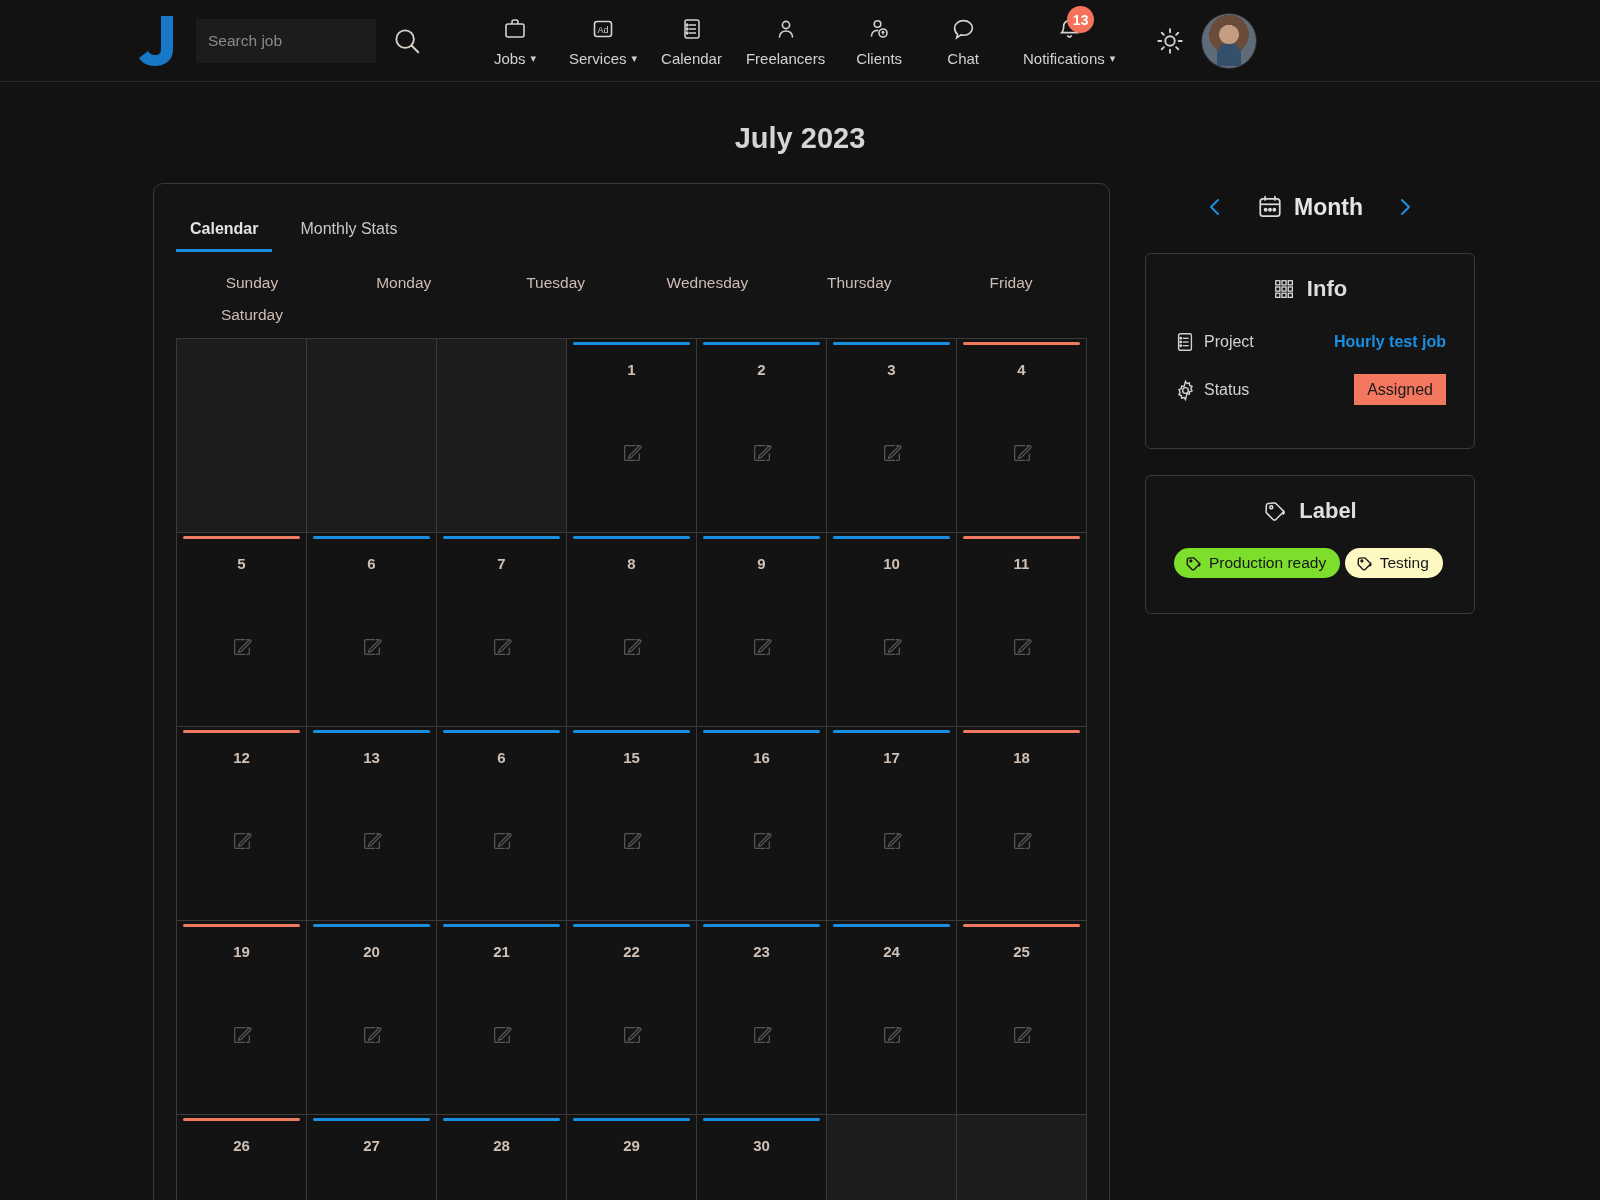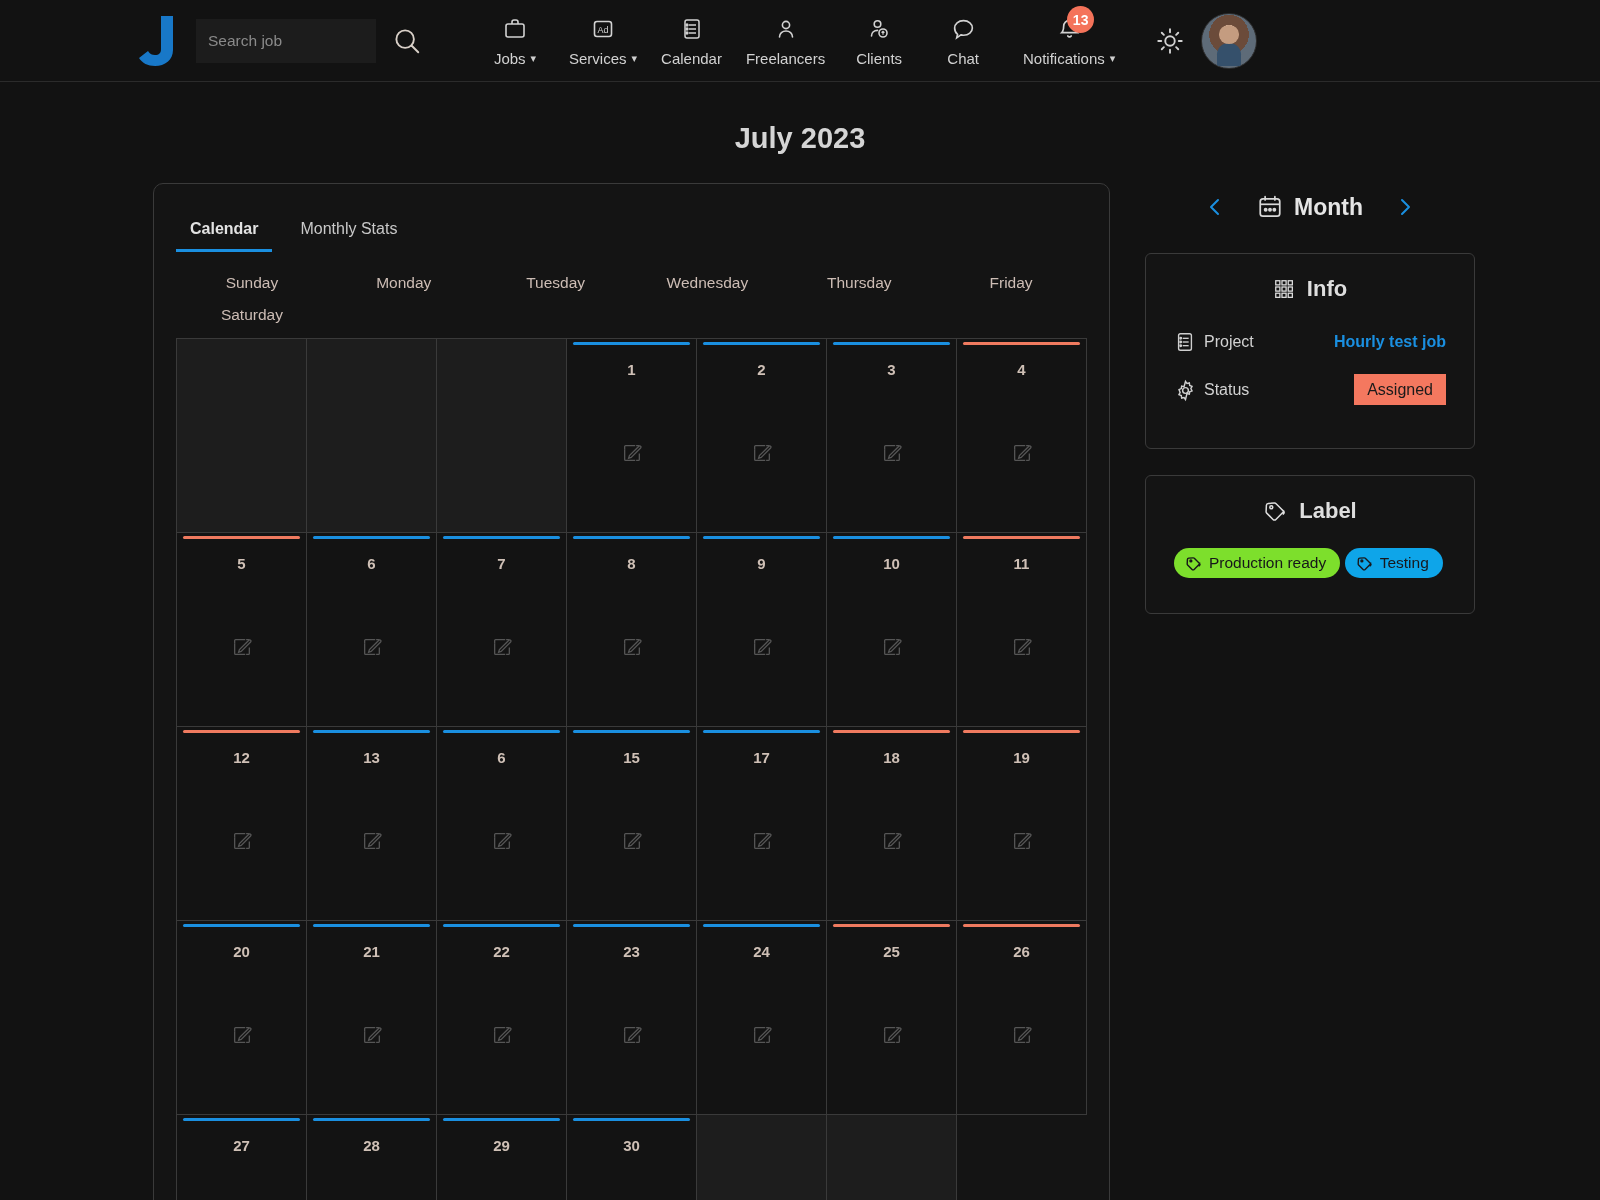--- a/index.html
+++ b/index.html
@@ -222,21 +222,21 @@
     cursor: pointer;
   }
   .label-chip {
     display: inline-flex; align-items: center; gap: 7px;
     border-radius: 16px;
     padding: 6px 14px 6px 11px;
     font-size: 15.5px; color: #16161a;
     margin-bottom: 9px; cursor: pointer;
   }
   .label-chip.green { background: #7ddf2c; justify-content: space-between; }
-  .label-chip.purple { background: #0ea5e9; color: #18181c; }
+  .label-chip.purple { background: #fef9c3; color: #18181c; }
   svg { display: block; }
 </style>
 </head>
 <body>
 
 <div class="navbar">
 
   <div class="logo">
     <svg width="40" height="54" viewBox="0 0 40 54">
       <path d="M26 2 h12 v34 c0 10 -8 16 -18 16 c-7 0 -13 -3 -16 -8 l9 -7 c2 3 4 4 7 4 c4 0 6 -2 6 -6 z" fill="#1878c8"></path>
@@ -575,20 +575,33 @@
               <path d="M4 8.5V5a1 1 0 0 1 1-1h10.5"></path>
               <path d="M16.5 4H19a1 1 0 0 1 1 1v2.5"></path>
               <path d="M20 12.5V19a1 1 0 0 1-1 1h-2.5"></path>
               <path d="M19.5 4.6L9.2 14.9l-.9 2.8 2.8-.9L21.4 6.5a1.3 1.3 0 0 0 0-1.9 1.3 1.3 0 0 0-1.9 0z" fill="#141414"></path>
             </svg>
           </div>
         </div>
         <div class="cell">
           <div class="bar" style="background: rgb(26, 143, 224);"></div>
           <div class="daynum">15</div>
+          <div class="edit-icon">
+            <svg width="22" height="22" viewBox="0 0 24 24" fill="none" stroke="#8d8d8d" stroke-width="1.4">
+              <path d="M4 8.5V19a1 1 0 0 0 1 1h10.5"></path>
+              <path d="M4 8.5V5a1 1 0 0 1 1-1h10.5"></path>
+              <path d="M16.5 4H19a1 1 0 0 1 1 1v2.5"></path>
+              <path d="M20 12.5V19a1 1 0 0 1-1 1h-2.5"></path>
+              <path d="M19.5 4.6L9.2 14.9l-.9 2.8 2.8-.9L21.4 6.5a1.3 1.3 0 0 0 0-1.9 1.3 1.3 0 0 0-1.9 0z" fill="#141414"></path>
+            </svg>
+          </div>
+        </div>
+        <div class="cell">
+          <div class="bar" style="background: rgb(26, 143, 224);"></div>
+          <div class="daynum">16</div>
           <div class="edit-icon">
             <svg width="22" height="22" viewBox="0 0 24 24" fill="none" stroke="#8d8d8d" stroke-width="1.4">
               <path d="M4 8.5V19a1 1 0 0 0 1 1h10.5"></path>
               <path d="M4 8.5V5a1 1 0 0 1 1-1h10.5"></path>
               <path d="M16.5 4H19a1 1 0 0 1 1 1v2.5"></path>
               <path d="M20 12.5V19a1 1 0 0 1-1 1h-2.5"></path>
               <path d="M19.5 4.6L9.2 14.9l-.9 2.8 2.8-.9L21.4 6.5a1.3 1.3 0 0 0 0-1.9 1.3 1.3 0 0 0-1.9 0z" fill="#141414"></path>
             </svg>
           </div>
         </div>

